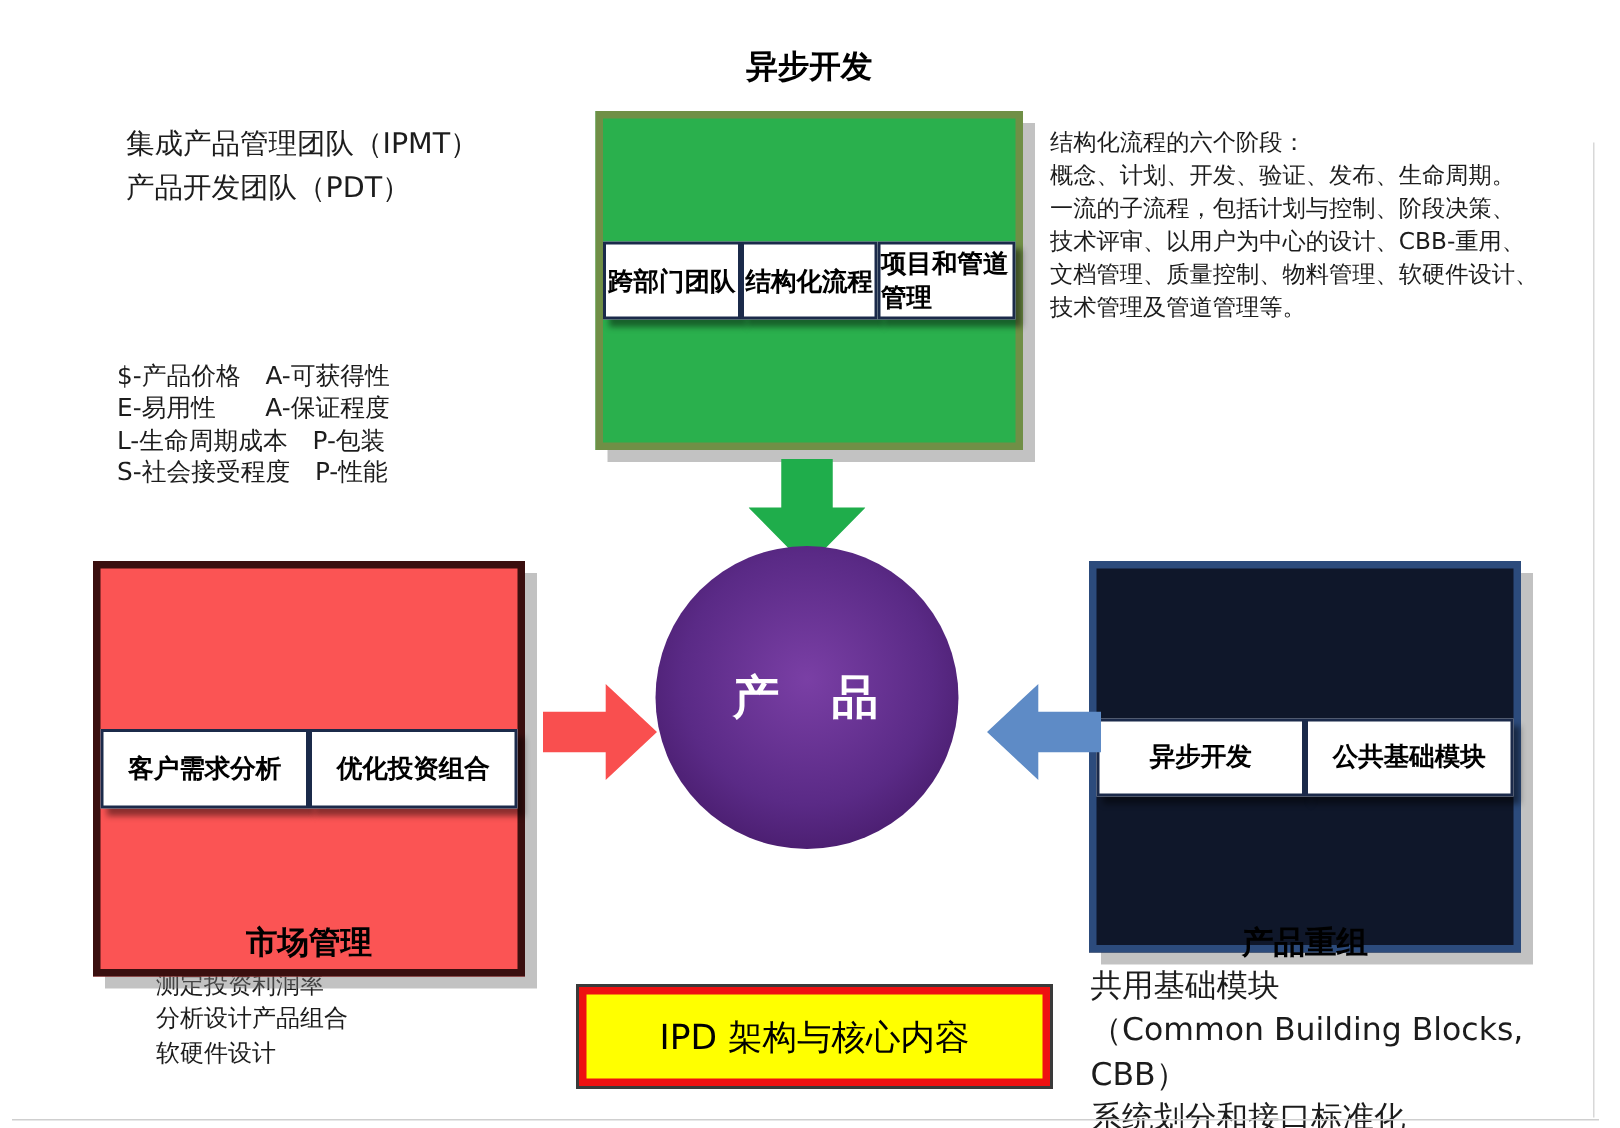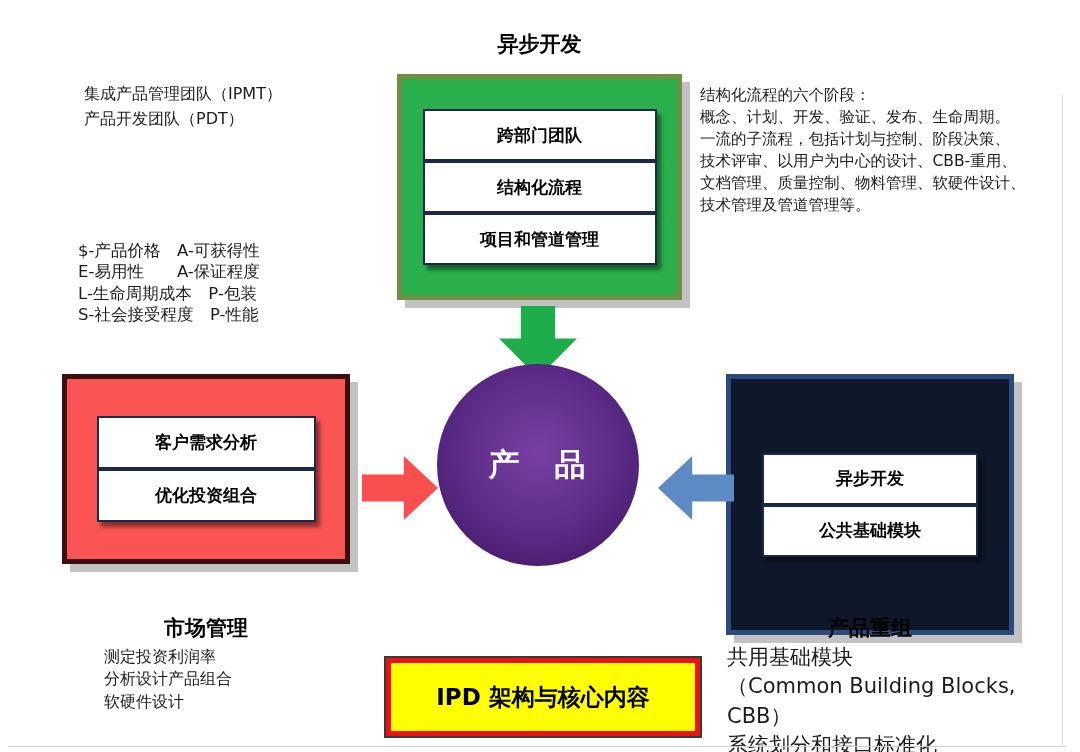--- a/index.html
+++ b/index.html
@@ -2,38 +2,38 @@
 <html><head>
 <meta charset="utf-8">
 <style>
   html,body{margin:0;padding:0;background:#ffffff;}
   .canvas{
     position:relative;width:1080px;height:752px;overflow:hidden;background:#ffffff;
     font-family:"DejaVu Sans","Liberation Sans",sans-serif;color:#1a1a1a;
   }
   
   .note{position:absolute;white-space:pre-line;color:#1c1c1c;}
-  .note-top-left{left:84px;top:82px;font-size:16px;line-height:1.55;}
+  .note-top-left{left:84px;top:82px;font-size:19px;line-height:1.55;}
   .note-mid-left{left:78px;top:240px;font-size:16.5px;line-height:1.3;}
   .note-top-right{left:700px;top:84px;width:350px;font-size:15.5px;line-height:1.42;}
   .note-bottom-left{left:104px;top:646px;font-size:16px;line-height:1.4;}
   .note-bottom-right{left:727px;top:643px;font-size:21px;line-height:1.4;}
   
   .section-title{position:absolute;font-weight:bold;font-size:21px;color:#000;text-align:center;}
   .title-process{left:397px;top:30px;width:285px;}
   .title-market{left:62px;top:614px;width:288px;}
   .title-product{left:726px;top:614px;width:288px;}
   
   .section{
-    position:absolute;box-sizing:border-box;display:flex;flex-direction:column;
-    align-items:center;justify-content:center;
+    position:absolute;box-sizing:border-box;display:flex;flex-direction:row;
+    align-items:center;justify-content:space-between;
     box-shadow:8px 8px 0 rgba(120,120,120,0.45);
   }
   .section-green{left:397px;top:74px;width:285px;height:226px;background:#2ab04d;border:5px solid #708f46;}
-  .section-red{left:62px;top:374px;width:288px;height:190px;background:#fb5454;border:5px solid #3a0f0f;}
+  .section-red{left:62px;top:374px;width:288px;height:277px;background:#fb5454;border:5px solid #3a0f0f;}
   .section-blue{left:726px;top:374px;width:288px;height:261px;background:#0f172a;border:5px solid #2c4b7c;}
   .inner-box{
     background:#ffffff;border:2px solid #1b2a4a;box-shadow:4px 5px 4px rgba(0,0,0,0.45);
     font-weight:bold;font-size:17px;color:#000;display:flex;align-items:center;justify-content:center;
   }
   .section-green .inner-box{width:230px;height:48px;}
   .section-red .inner-box{width:215px;height:49px;}
   .section-blue .inner-box{width:212px;height:48px;}
   
   .arrow{position:absolute;}
@@ -51,24 +51,24 @@
   }
   
   .product-circle{
     position:absolute;left:437px;top:364px;width:202px;height:202px;border-radius:50%;
     background:radial-gradient(circle at 50% 44%,#7a3fa5 0%,#5a2a86 55%,#3a1158 100%);
     display:flex;align-items:center;justify-content:center;
     color:#ffffff;font-weight:bold;font-size:31px;letter-spacing:2px;
   }
   
   .caption-box{
-    position:absolute;left:386px;top:658px;width:314px;height:78px;box-sizing:border-box;
+    position:absolute;left:386px;top:658px;width:314px;height:66px;box-sizing:border-box;
     background:#ffff00;border:5px solid #ee1111;box-shadow:0 0 0 2px #3a3a3a;
     display:flex;align-items:center;justify-content:center;
-    font-weight:bold;font-size:23px;color:#000;
+    font-weight:normal;font-size:23px;color:#000;
   }
   
   .watermark{position:absolute;left:872px;top:692px;font-size:25px;font-weight:bold;color:#9c9c9c;}
   .edge-bottom{position:absolute;left:8px;top:746px;width:1058px;height:1px;background:#cfcfcf;}
   .edge-right{position:absolute;left:1062px;top:95px;width:1px;height:650px;background:#d8d8d8;}
 </style>
 </head>
 <body>
 
 <div class="canvas">

